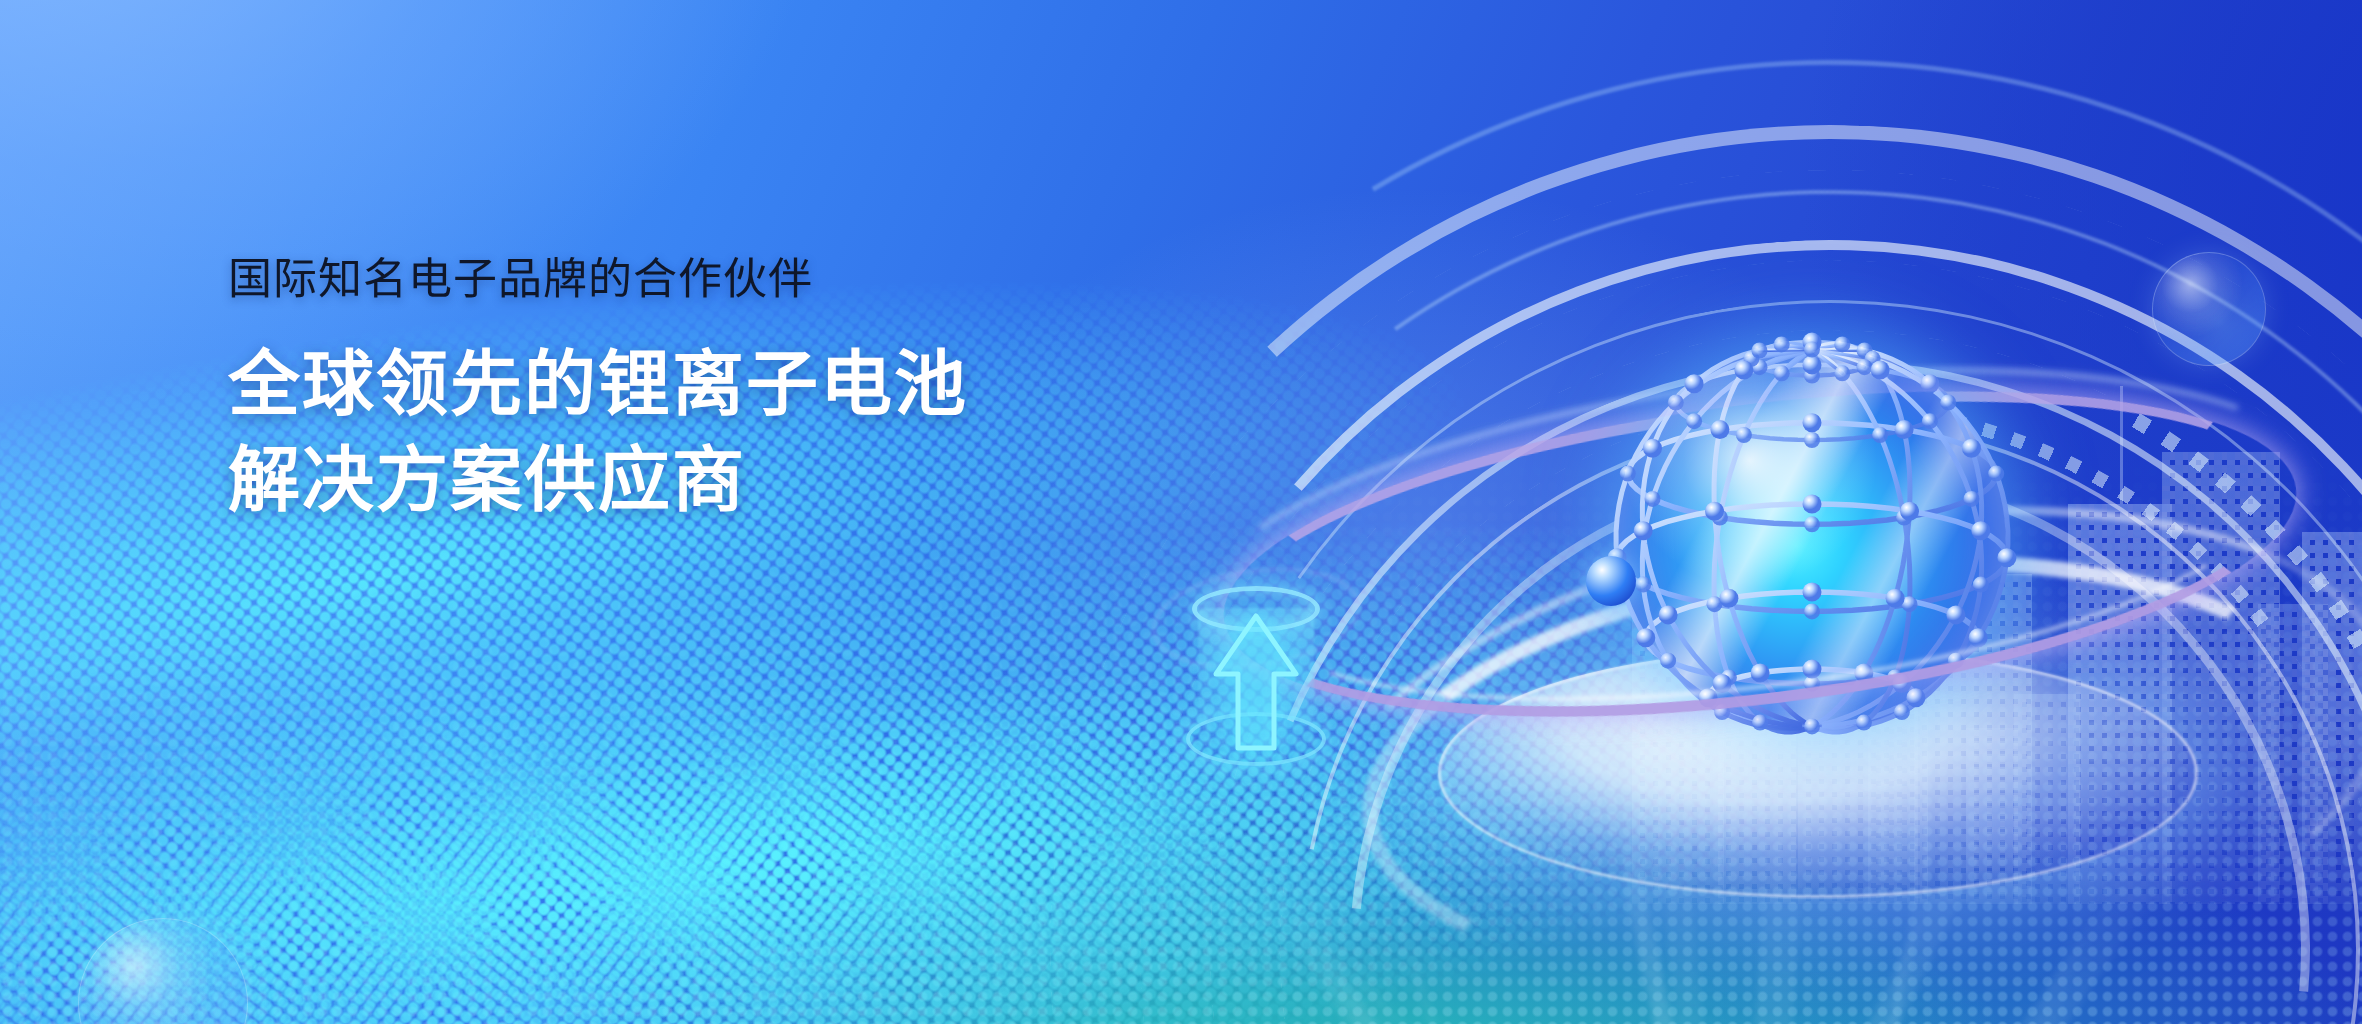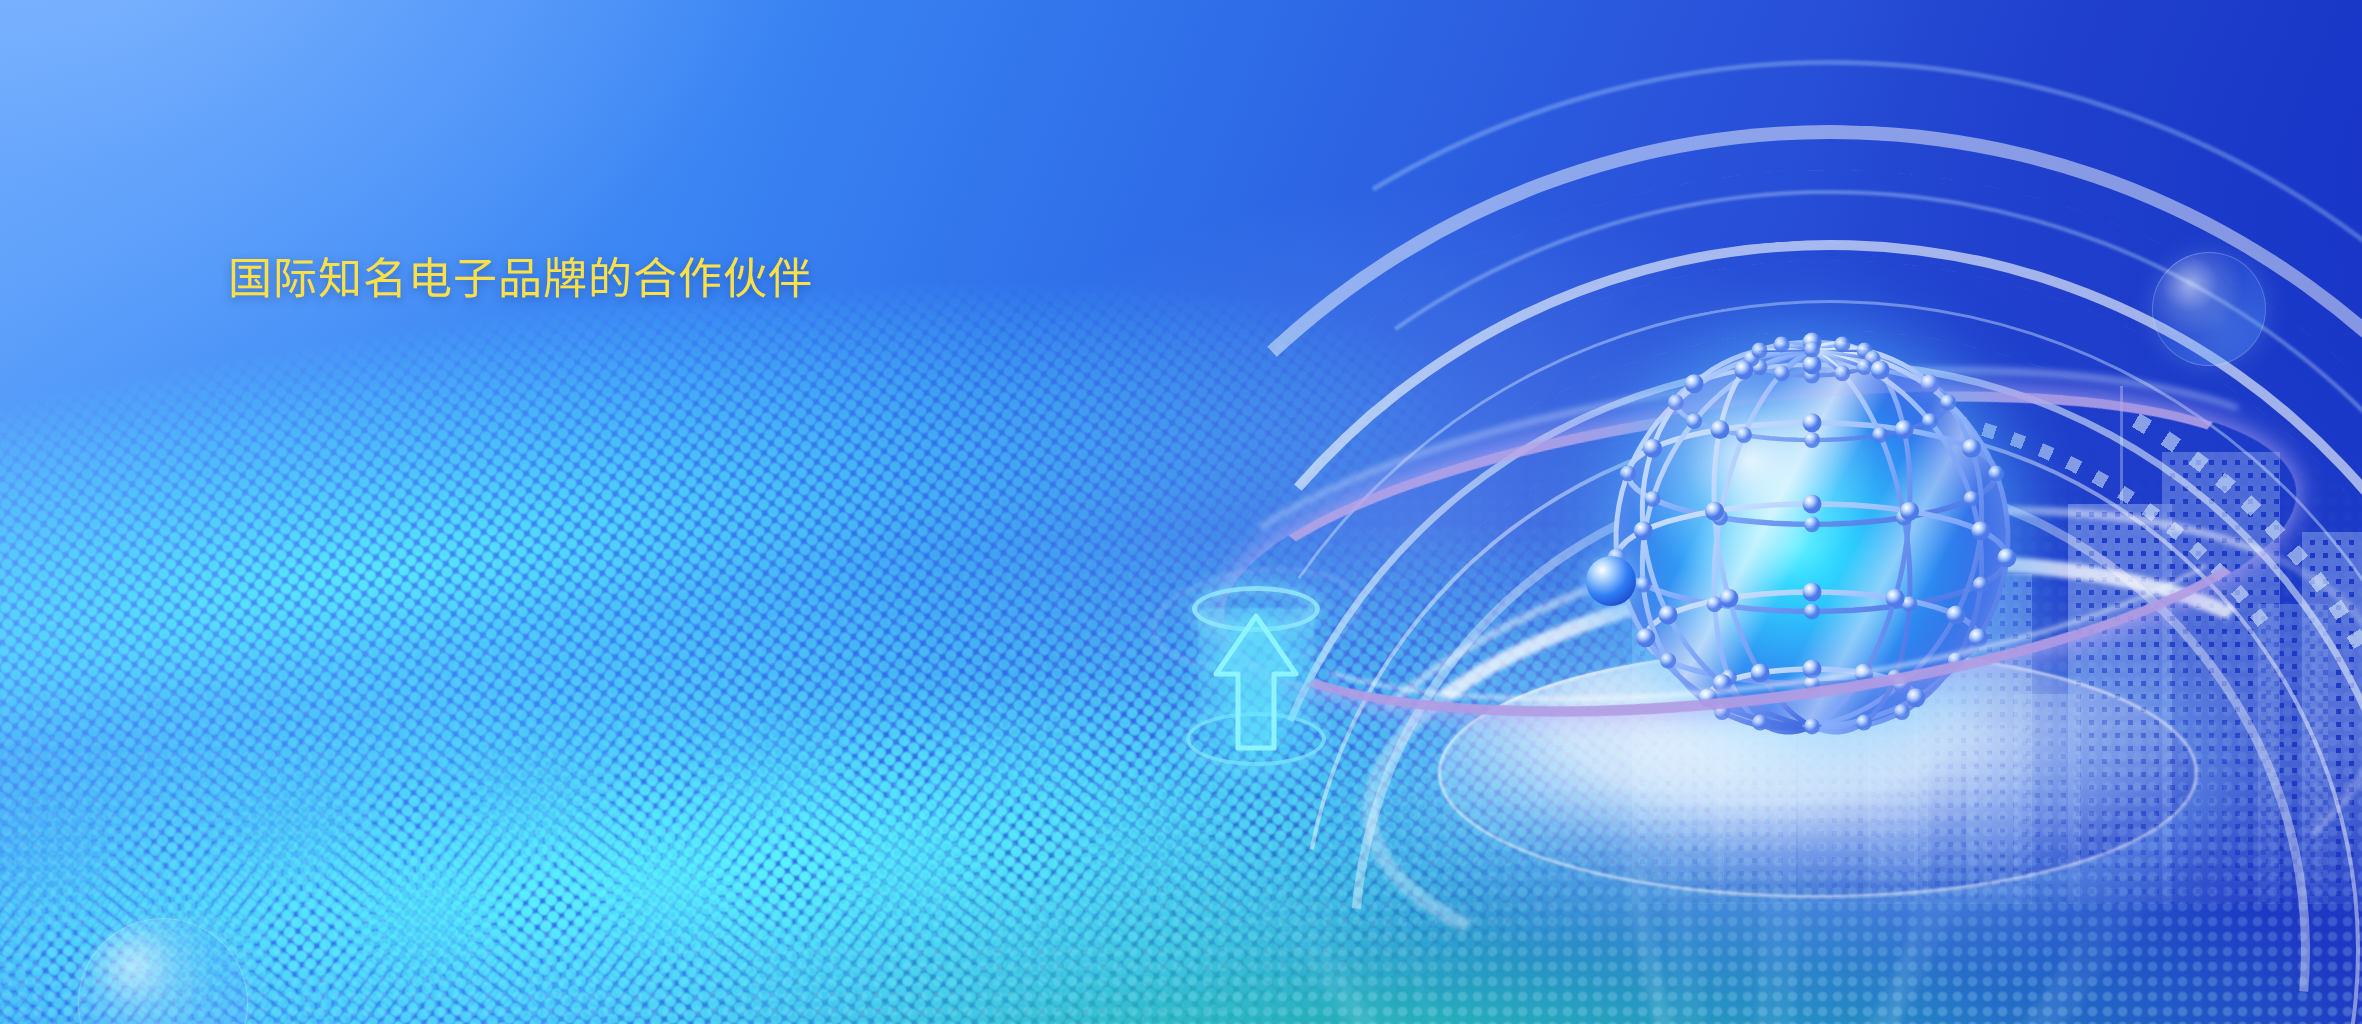--- a/index.html
+++ b/index.html
@@ -215,21 +215,21 @@
     -webkit-mask-image:conic-gradient(from 0deg, #000 0deg, #000 var(--span,120deg), transparent var(--span,120deg));
     mask-image:conic-gradient(from 0deg, #000 0deg, #000 var(--span,120deg), transparent var(--span,120deg));
   }
 
   
   .copy{position:absolute;left:228px;top:252px;width:1000px;}
   .subtitle{
     font-size:44px;
     font-weight:400;
     letter-spacing:1px;
-    color:#fde047;
+    color:#0f172a;
     line-height:1.22;
     text-shadow:0 3px 10px rgba(15,45,120,.40);
     margin:0 0 30px 0;
   }
   .headline{
     font-size:72px;
     font-weight:700;
     letter-spacing:2px;
     color:#ffffff;
     line-height:1.34;
@@ -466,15 +466,19 @@
     <svg class="noclick" style="position:absolute;left:26px;top:24px;width:88px;height:146px;overflow:visible;" viewBox="0 0 88 146">
       <polygon points="44,6 84,64 62,64 62,138 26,138 26,64 4,64" fill="rgba(120,240,255,.18)" stroke="#8df4ff" stroke-width="5" stroke-linejoin="round" style="filter:drop-shadow(0 0 10px #5fe8ff) drop-shadow(0 0 22px rgba(80,225,255,.8));"></polygon>
     </svg>
   </div>
 
   <div class="bubble noclick" style="left:2152px;top:252px;width:112px;height:112px;"></div>
   <div class="bubble noclick" style="left:78px;top:918px;width:168px;height:168px;"></div>
 
   <div class="copy">
     <p class="subtitle">国际知名电子品牌的合作伙伴</p>
+    <h1 class="headline">
+      <span>全球领先的锂离子电池</span>
+      <span>解决方案供应商</span>
+    </h1>
   </div>
 
 </div>
 
 </body></html>

